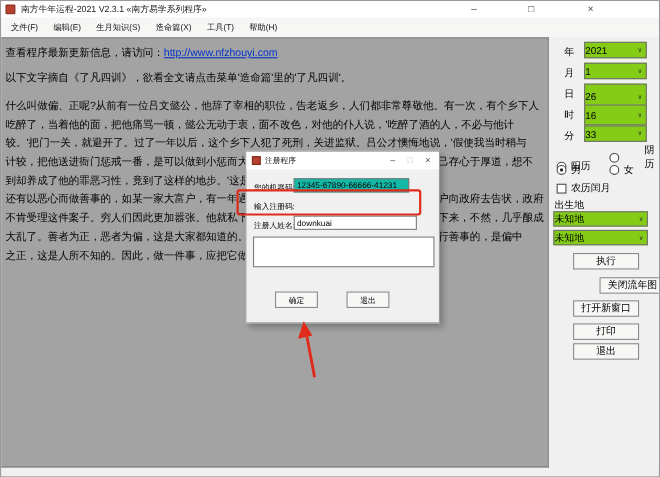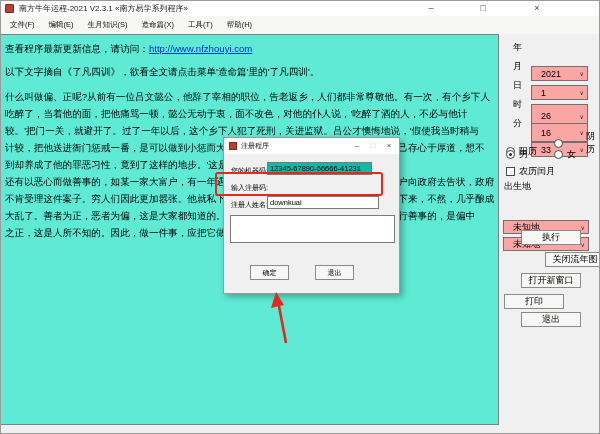--- a/index.html
+++ b/index.html
@@ -19,36 +19,36 @@
         font-size:9px; line-height:15px; color:#444; }
   .wc.min { left:420px; } .wc.max { left:472px; } .wc.close { left:526px; }
 
   
   .menubar { height:18px; background:#f6f6f5; display:flex; align-items:center;
              font-size:7.5px; color:#111; padding-left:2px; }
   .menu-item { padding:0 7px; white-space:nowrap; cursor:default; }
 
   
   .content { display:flex; height:391px; }
-  .textarea { width:498px; height:391px; background:#5eead4;
+  .textarea { width:498px; height:391px; background:#a3a3a3;
               border-top:1px solid #808080; border-right:1px solid #808080;
               border-bottom:1px solid #808080;
               padding:4px 0 0 4px; font-size:9.6px; color:#000; overflow:hidden; }
   .line-a { margin-top:3px; line-height:13px; white-space:nowrap; }
   .doc-link { color:#0033cc; text-decoration:underline; }
   .line-b { margin-top:10px; line-height:13px; white-space:nowrap; }
   .para { margin-top:10px; }
   .para-line { line-height:17px; white-space:nowrap; }
 
   
   .sidepanel { position:relative; flex:1; background:#f0f0f0; font-size:9px; color:#000; }
   .abs { position:absolute; }
   .fieldlabel { font-size:9px; color:#000; }
-  .select { background:#fca5a5; border:1px solid #707070; display:flex;
-            align-items:center; padding-left:9px; font-size:9px; cursor:default;margin-top:28px; }
+  .select { background:#84cc16; border:1px solid #707070; display:flex;
+            align-items:center; padding-left:0; font-size:9px; cursor:default; }
   .select .chev { margin-left:auto; margin-right:3px; font-size:6px; color:#333; }
   .radio-item { display:flex; align-items:center; cursor:default; }
   .radio { width:9px; height:9px; border:1px solid #4a4a4a; border-radius:50%;
            background:#fff; margin-right:4px; position:relative; flex:0 0 auto; }
   .radio[data-on="true"]::after { content:""; position:absolute; left:2px; top:2px;
            width:3px; height:3px; border-radius:50%; background:#222; }
   .checkbox { width:9px; height:9px; border:1px solid #4a4a4a; background:#fff;
            margin-right:4px; flex:0 0 auto; }
   .check-item { display:flex; align-items:center; cursor:default; }
   .btn { background:#f7f7f6; border:1px solid #8a8a8a; display:flex;
@@ -183,21 +183,21 @@
         <span class="chev">∨</span>
       </div>
       <div class="abs select" style="left:4px; top:175px; width:86px; height:14px;">
         <span>未知地</span>
         <span class="chev">∨</span>
       </div>
 
       <div class="abs btn" style="left:22px; top:196px; width:60px; height:15px;">执行</div>
       <div class="abs btn" style="left:22px; top:218px; width:60px; height:15px;margin-left:24px;">关闭流年图</div>
       <div class="abs btn" style="left:22px; top:239px; width:60px; height:15px;">打开新窗口</div>
-      <div class="abs btn" style="left:5px; top:260px; width:60px; height:15px;">打印</div>
+      <div class="abs btn" style="left:22px; top:260px; width:60px; height:15px;">打印</div>
       <div class="abs btn" style="left:22px; top:278px; width:60px; height:15px;">退出</div>
     </div>
   </div>
 
   <div class="dialog">
     <div class="dlg-titlebar">
       <span class="dlg-icon"></span>
       <span class="dlg-title">注册程序</span>
       <span class="dlg-controls">
         <span class="dlg-wc">–</span>

